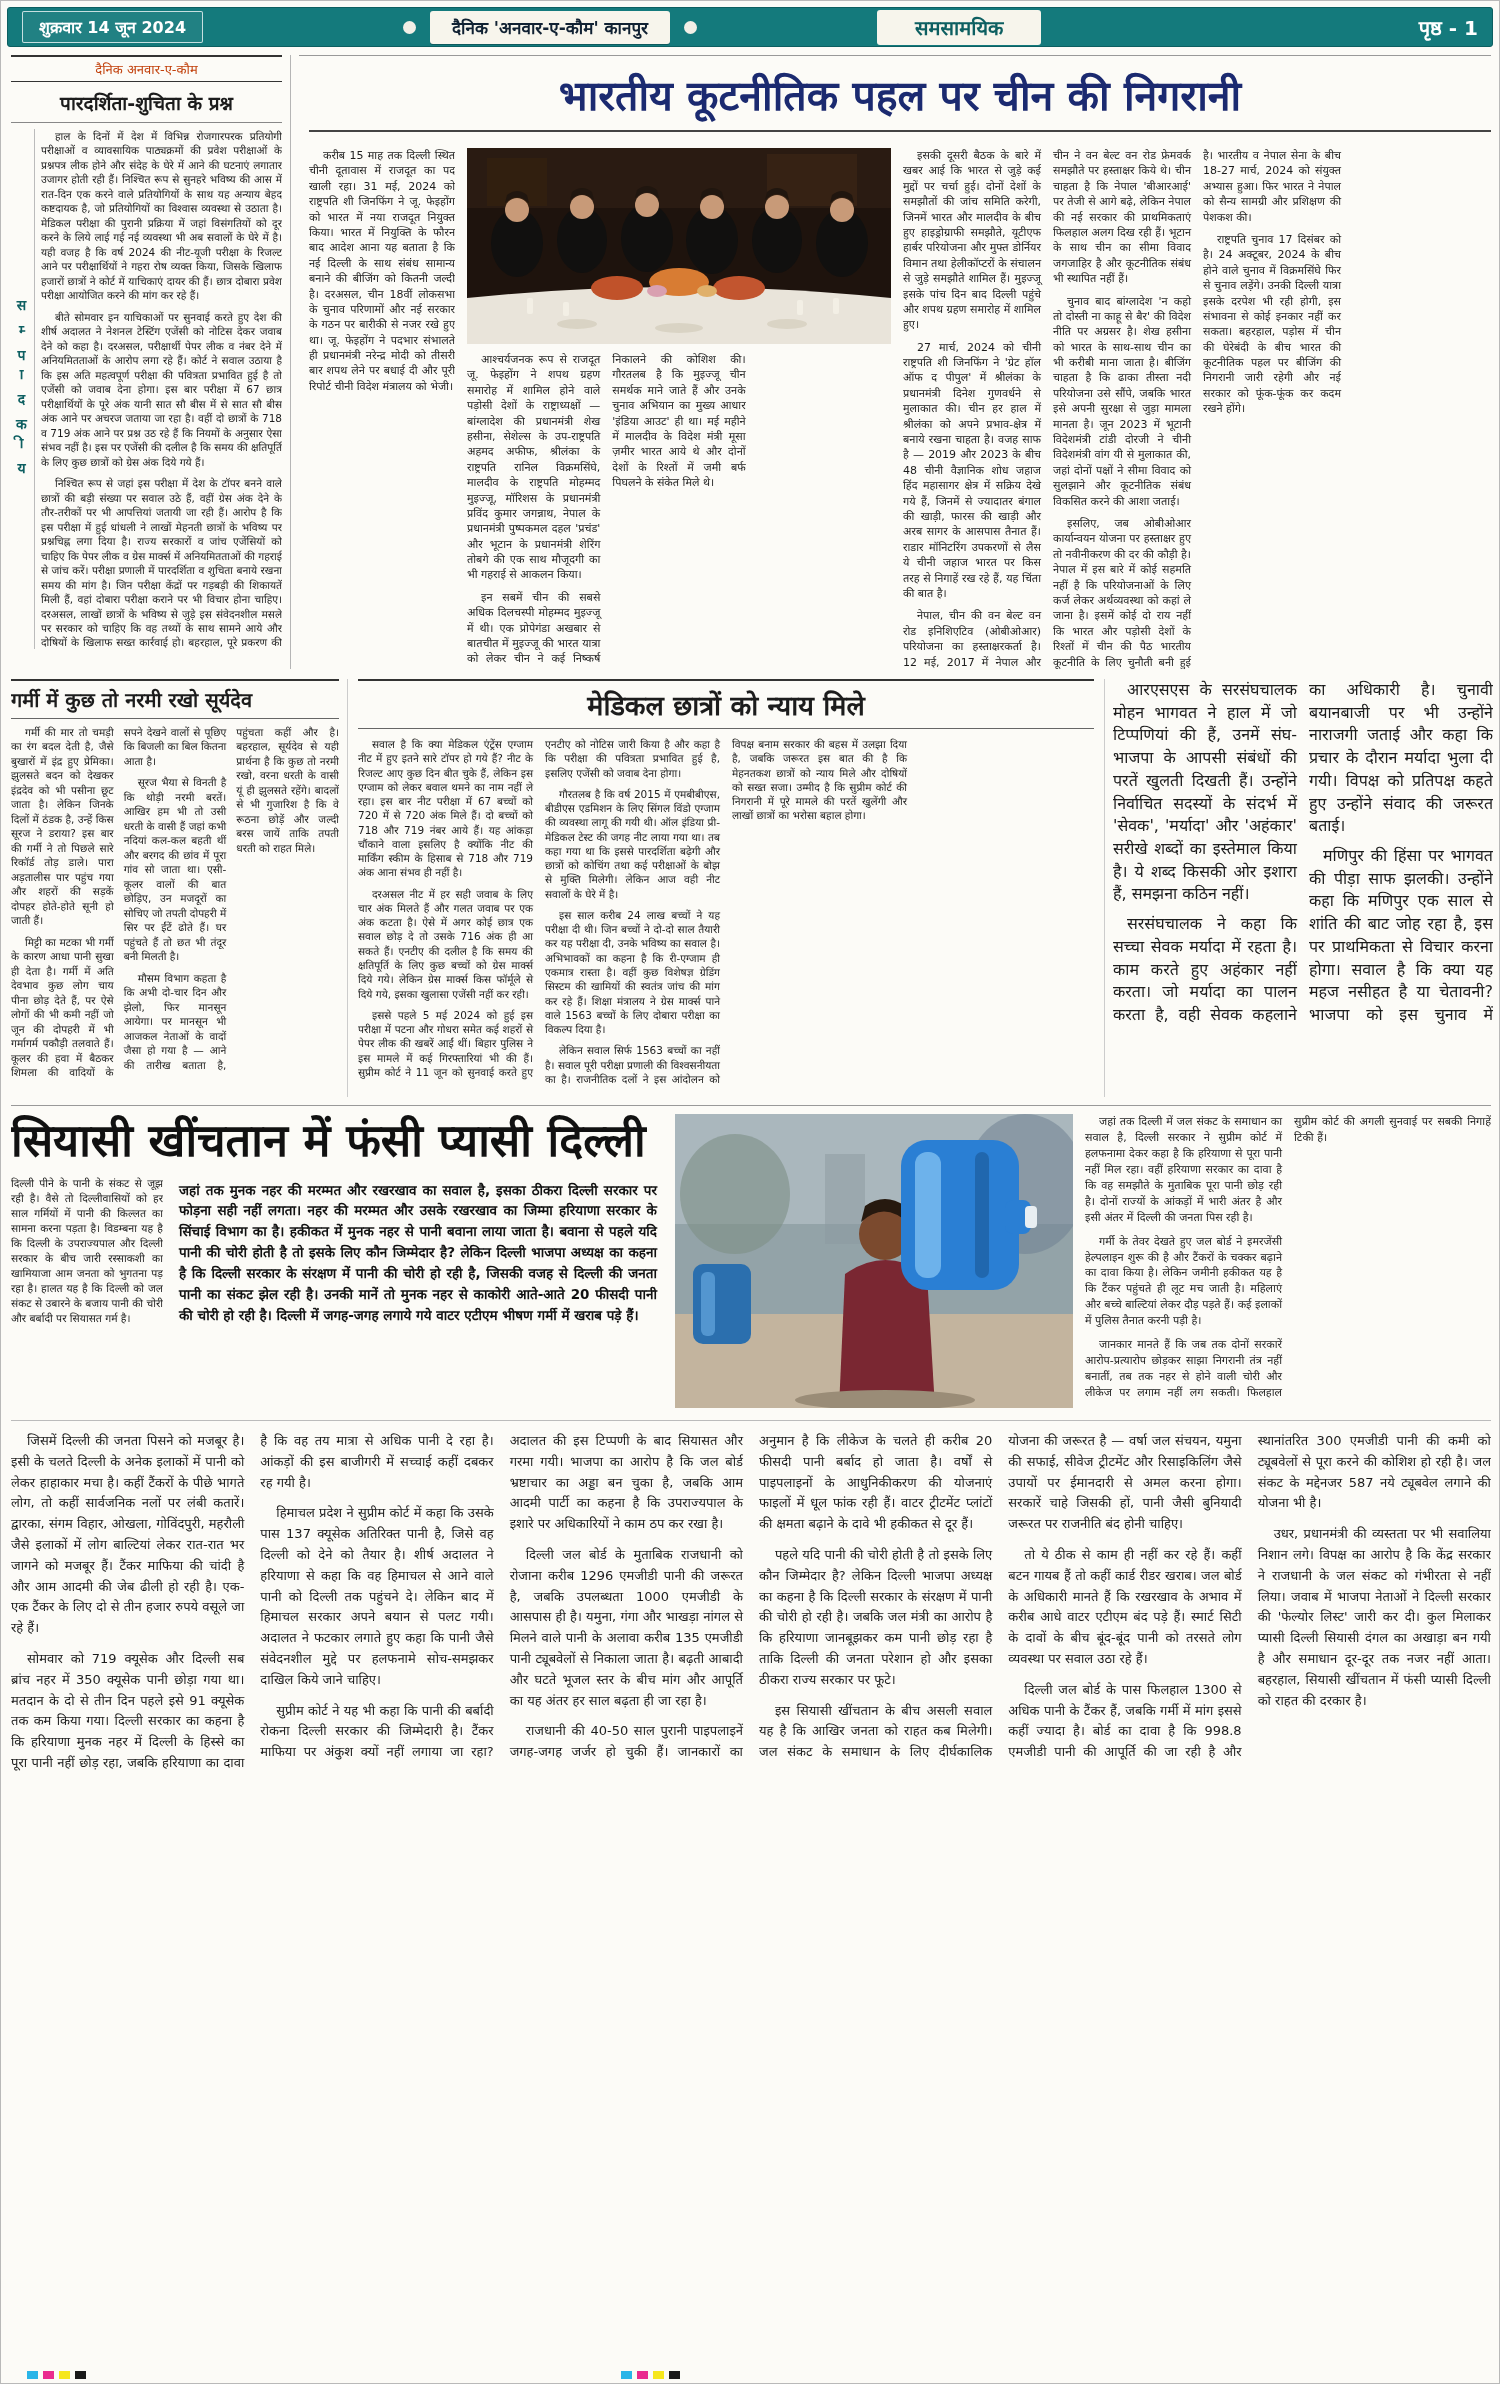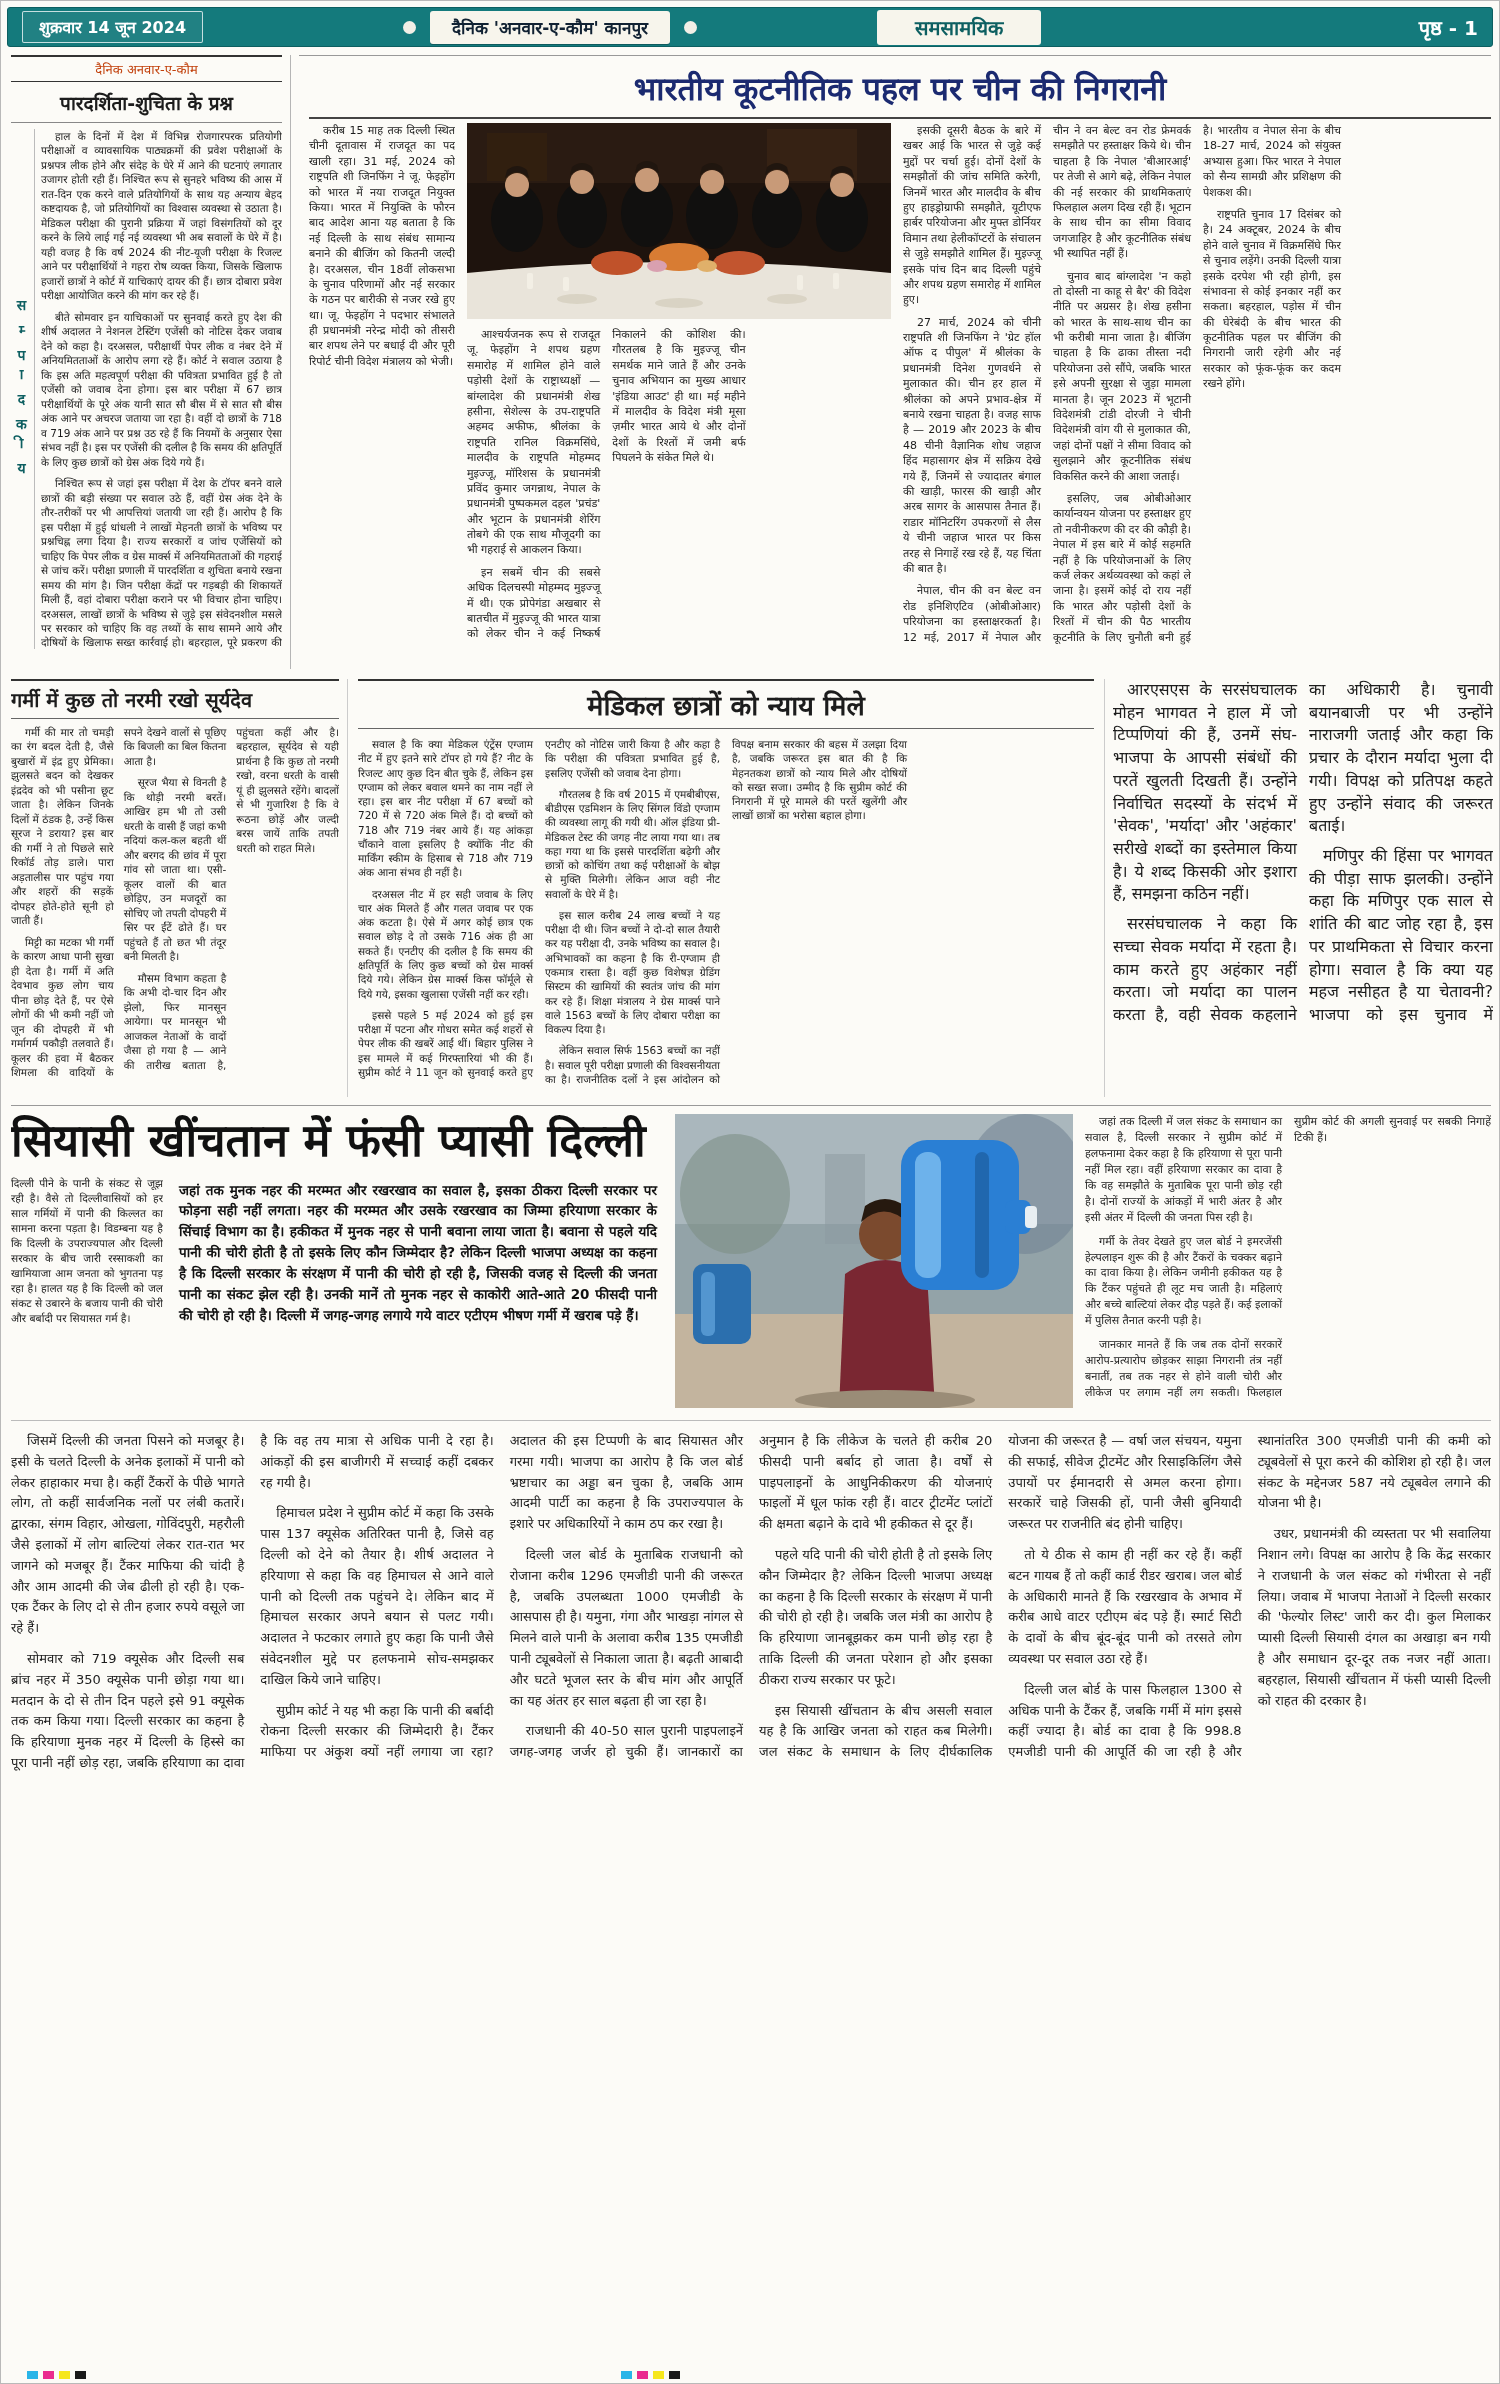--- a/index.html
+++ b/index.html
@@ -44,22 +44,22 @@
   .vert-label{
     writing-mode:vertical-rl; text-orientation:upright; letter-spacing:6px;
     font-weight:bold; font-size:14px; color:#0d5f61; border-right:1px solid #bbb; padding-right:3px;
     flex:0 0 24px; text-align:center;
   }
   .edit-body{ flex:1; overflow:hidden; }
   .edit-body p{ font-size:10.5px; line-height:1.38; }
   
   .china{ left:298px; top:54px; width:1192px; height:614px; border-top:1px solid #999; padding:4px 0 0 10px; }
   .china-title{
-    text-align:center; font-weight:bold; font-size:32px; color:#1b2a70;
-    padding:6px 0 8px; border-bottom:2px solid #444; margin-bottom:4px;
+    text-align:center; font-weight:bold; font-size:41px; color:#1b2a70;
+    padding:6px 0 8px; border-bottom:2px solid #444; margin-bottom:16px;
   }
   .china-body{ display:flex; gap:12px; height:530px; overflow:hidden; }
   .china-col1{ flex:0 0 146px; overflow:hidden; }
   .china-mid{ flex:0 0 424px; display:flex; flex-direction:column; gap:8px; }
   .china-photo{ width:100%; height:196px; background:#241711; flex:0 0 auto; }
   .china-midtext{ flex:1; column-count:3; column-gap:12px; column-fill:auto; overflow:hidden; }
   .china-right{ flex:1; column-count:4; column-gap:12px; column-fill:auto; overflow:hidden; }
   
   .heat{ left:10px; top:678px; width:328px; height:418px; }
   .heat-title{ text-align:left; font-weight:bold; font-size:20px; border-top:2px solid #333; border-bottom:1px solid #666; padding:5px 0; margin-bottom:6px; }

